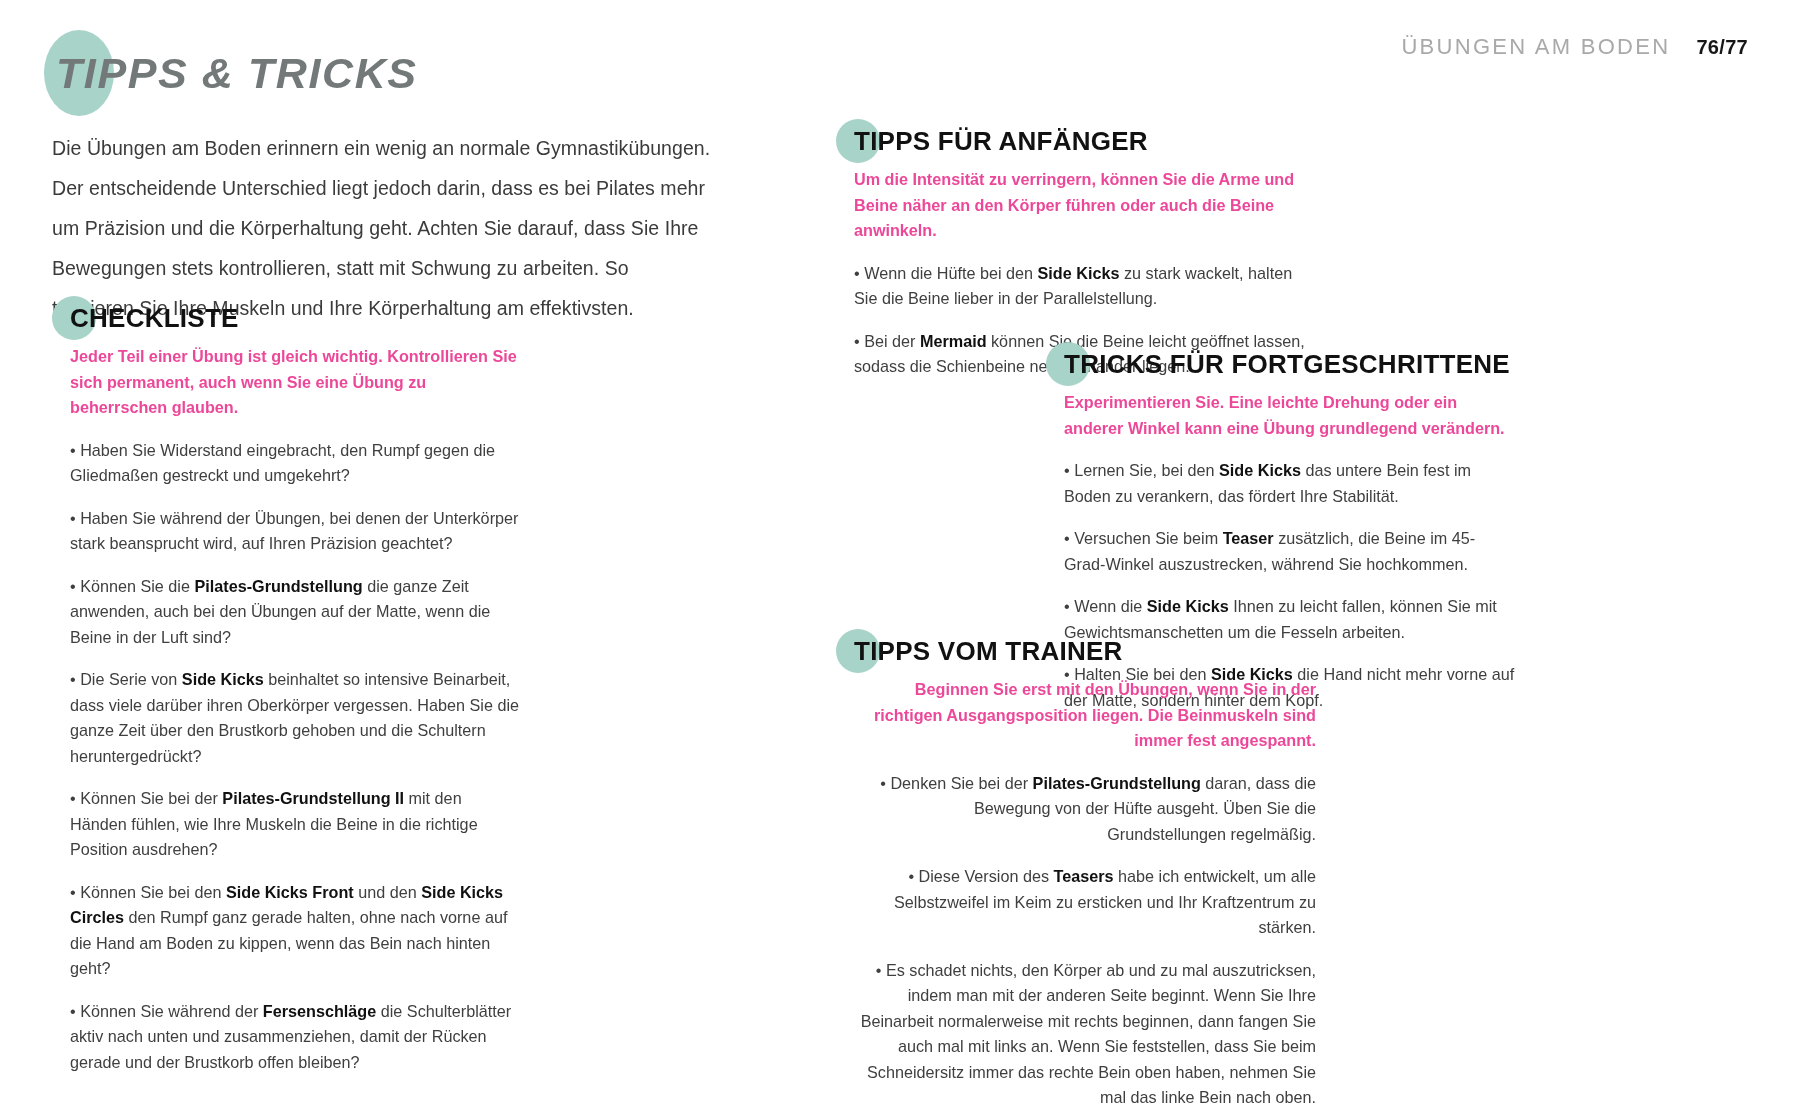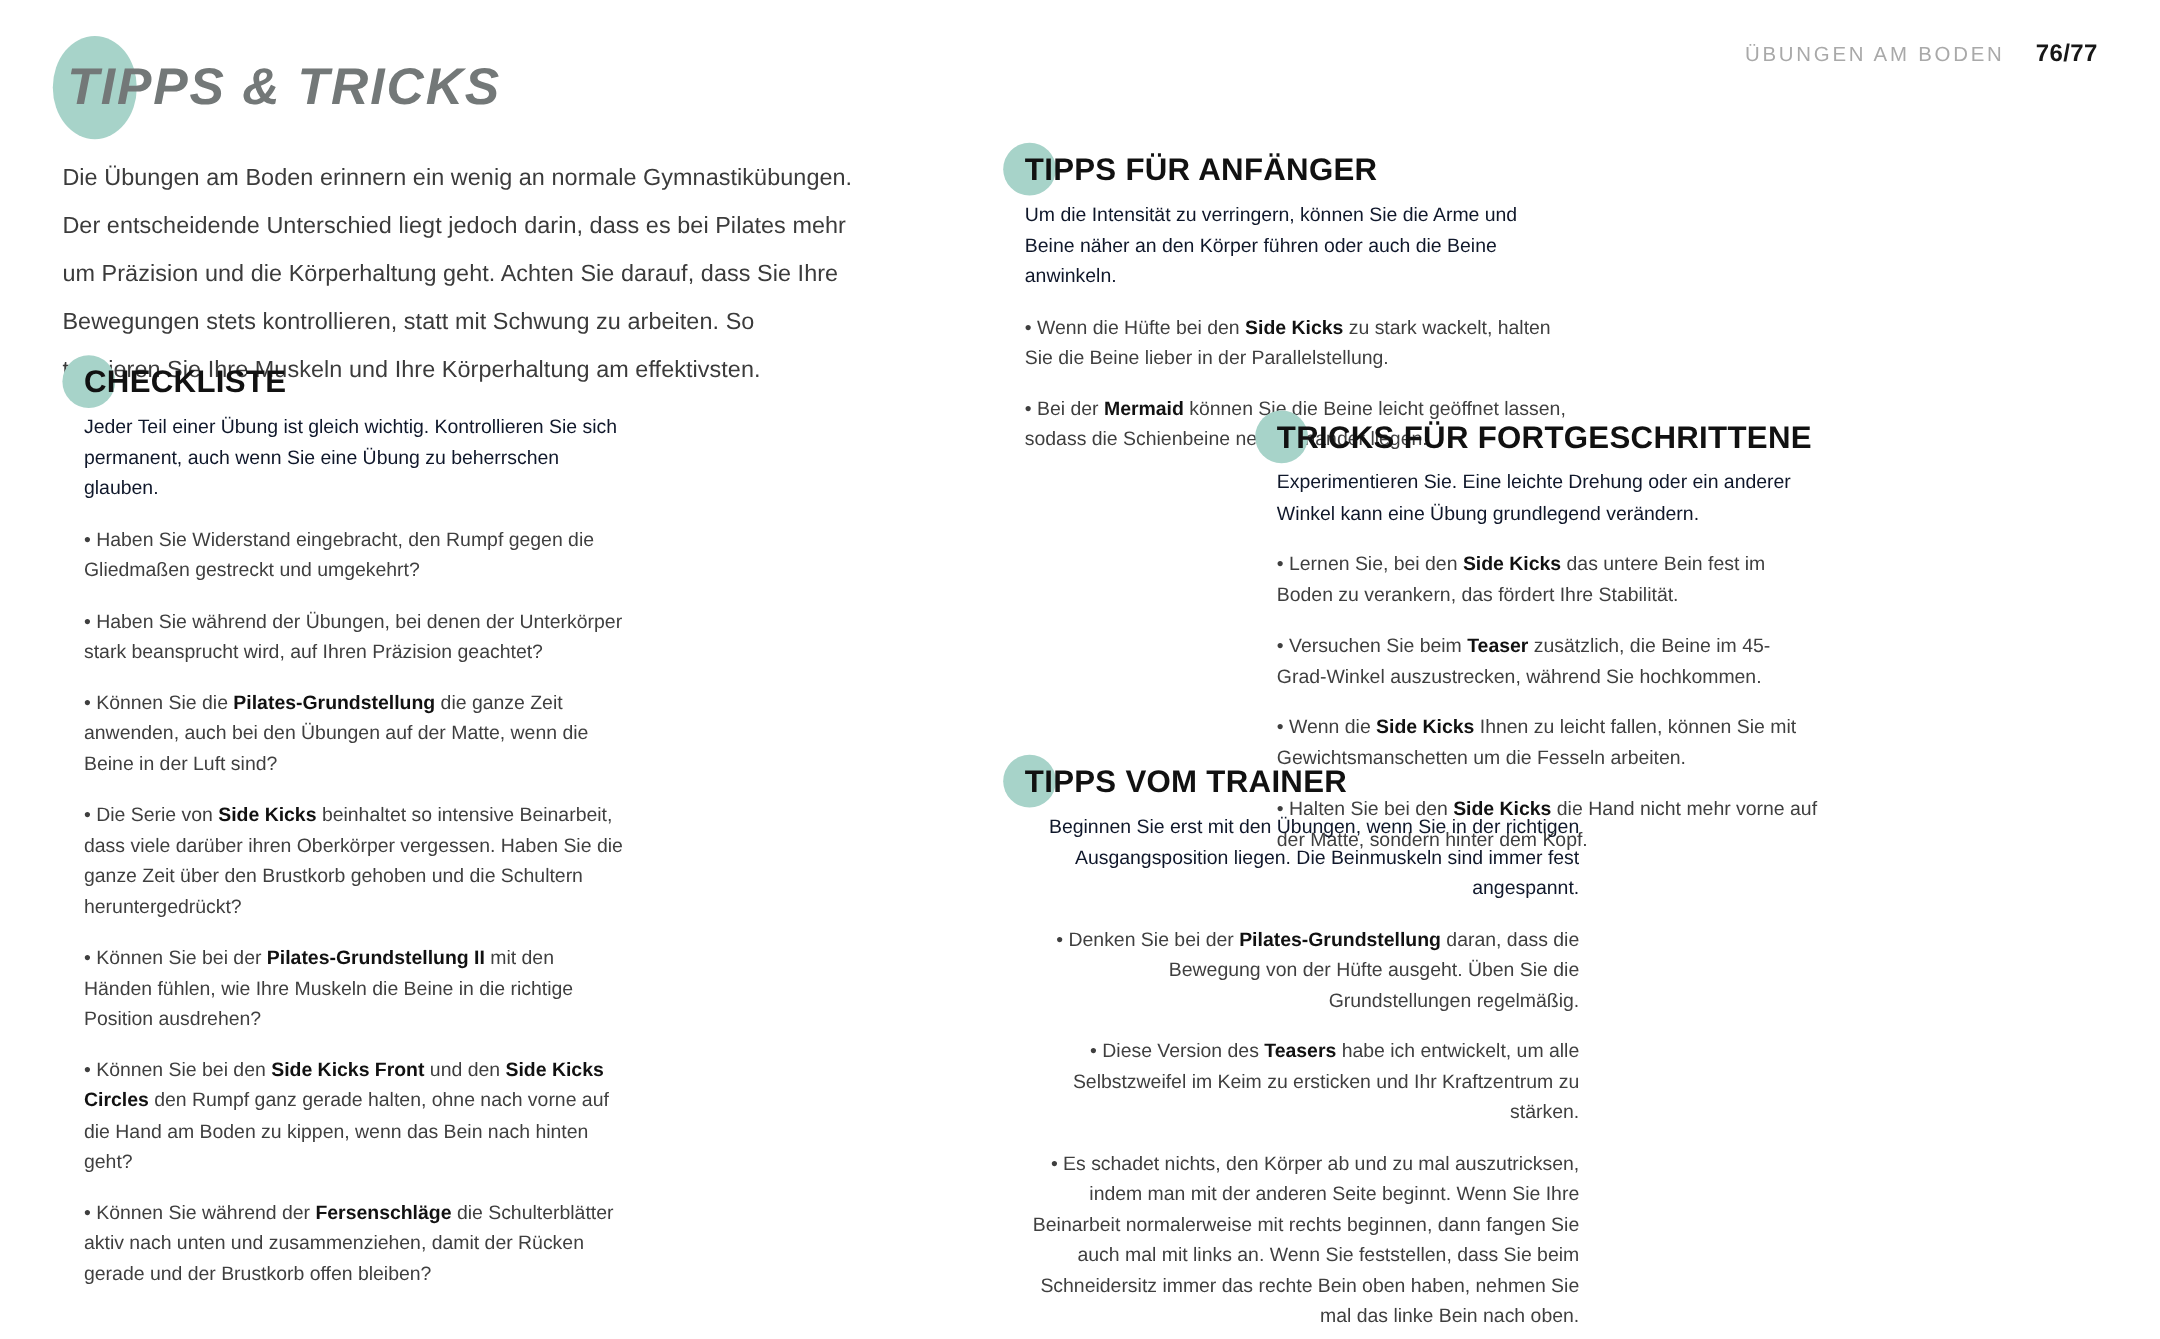--- a/index.html
+++ b/index.html
@@ -19,21 +19,21 @@
   
   .running-head {
     position: absolute;
     top: 34px;
     right: 52px;
     display: flex;
     align-items: baseline;
     gap: 26px;
   }
   .running-head .section-name {
-    font-size: 17px;
+    font-size: 22px;
     letter-spacing: 2.3px;
     color: #a9a9a9;
     font-weight: 400;
   }
   .running-head .folio {
     font-size: 20px;
     font-weight: 700;
     color: #171717;
     letter-spacing: 0.3px;
   }
@@ -109,22 +109,23 @@
     letter-spacing: 0.25px;
     color: #111111;
     white-space: nowrap;
   }
   .sec-body {
     padding-left: 18px;
   }
   .lead {
     font-size: 16.2px;
     line-height: 25.5px;
-    color: #0f172a;
+    color: #ec4899;
     margin: 0 0 17px 0;
+    font-weight: bold;
   }
   .bullet {
     font-size: 16.2px;
     line-height: 25.5px;
     color: #3f3f3f;
     margin: 0 0 17px 0;
   }
   .bullet:last-child { margin-bottom: 0; }
   .bullet b, .lead b { font-weight: 700; color: #111111; }
 

